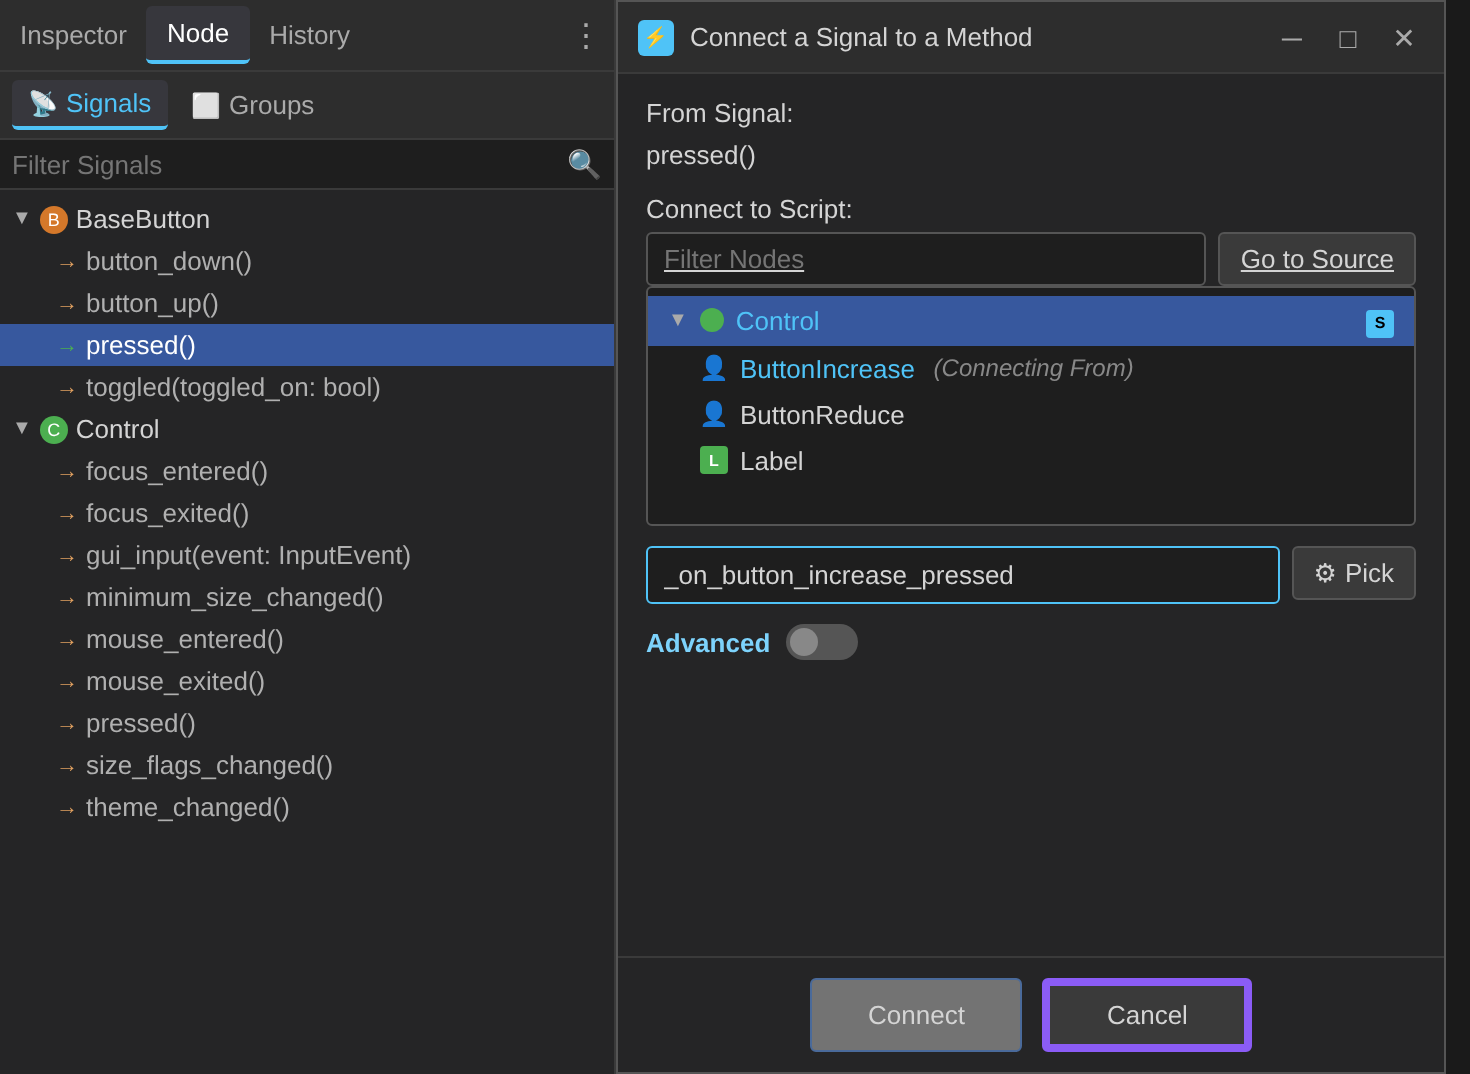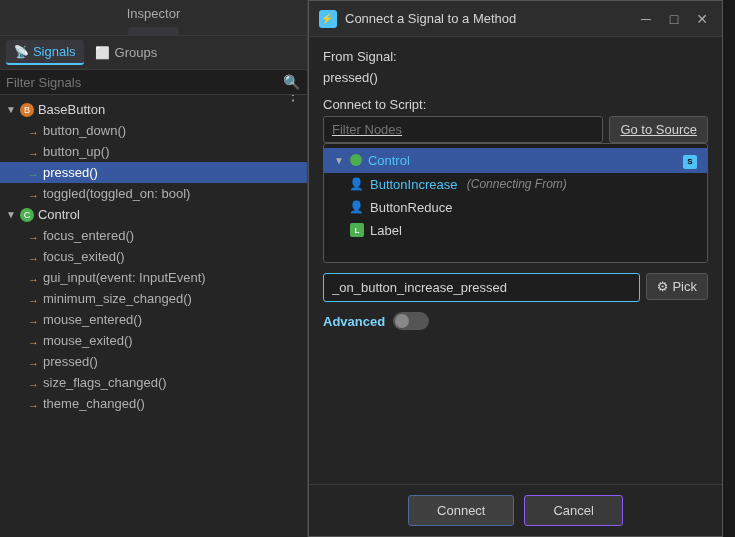--- a/index.html
+++ b/index.html
@@ -25,21 +25,20 @@
       flex-shrink: 0;
     }
 
     .tab-bar {
       display: flex;
       align-items: center;
       background: #2d2d2d;
       height: 36px;
       padding: 0 0;
       border-bottom: 1px solid #3a3a3a;
-      flex-direction: column;
     }
     .tab {
       padding: 6px 10px;
       cursor: pointer;
       color: #aaa;
       font-size: 13px;
       border-radius: 3px;
     }
     .tab.active {
       background: #37373d;
@@ -366,31 +365,31 @@
     }
 
     .dialog-footer {
       display: flex;
       justify-content: center;
       gap: 10px;
       padding: 10px 14px;
       border-top: 1px solid #3a3a3a;
     }
     .btn-connect {
-      background: #404040;
+      background: #737373;
       border: 1px solid #4a6a9a;
       color: #d4d4d4;
       padding: 7px 28px;
       font-size: 13px;
       cursor: pointer;
       border-radius: 3px;
     }
     .btn-cancel {
       background: #3a3a3a;
-      border: 1px solid #8b5cf6;
+      border: 4px solid #8b5cf6;
       color: #d4d4d4;
       padding: 7px 28px;
       font-size: 13px;
       cursor: pointer;
       border-radius: 3px;
     }
 
     .right-strip {
       width: 12px;
       background: #1a1a1a;

